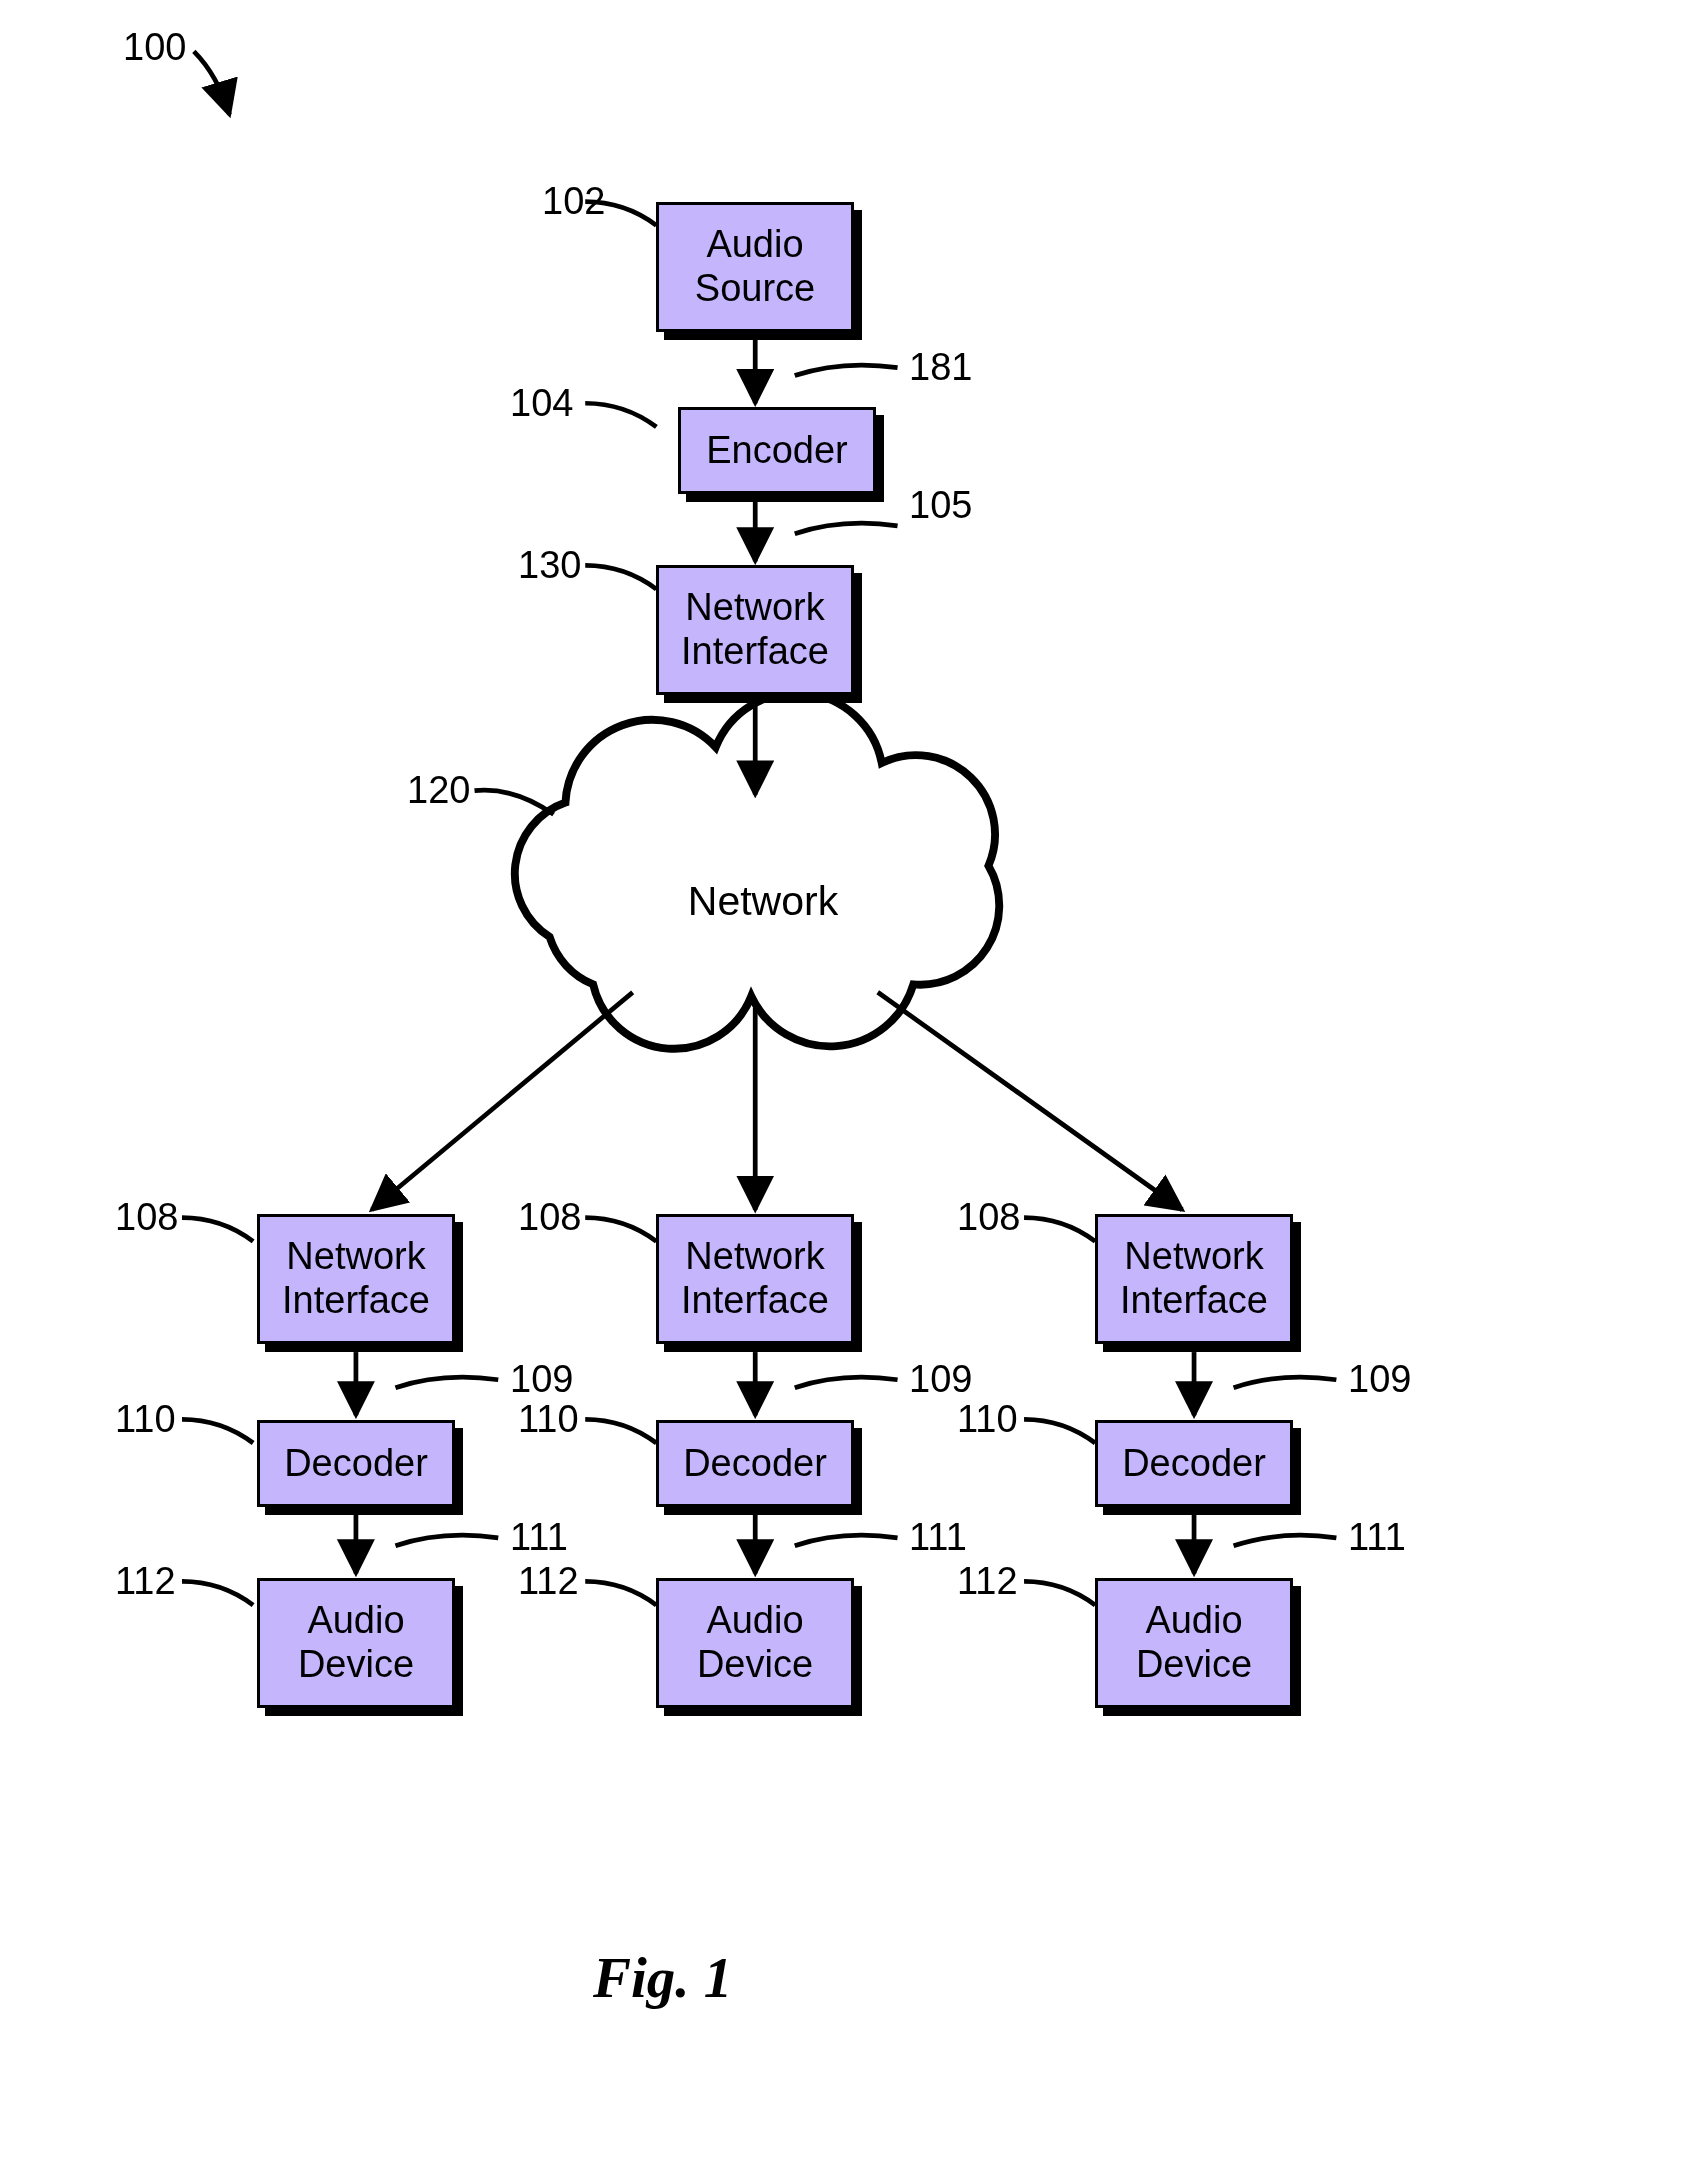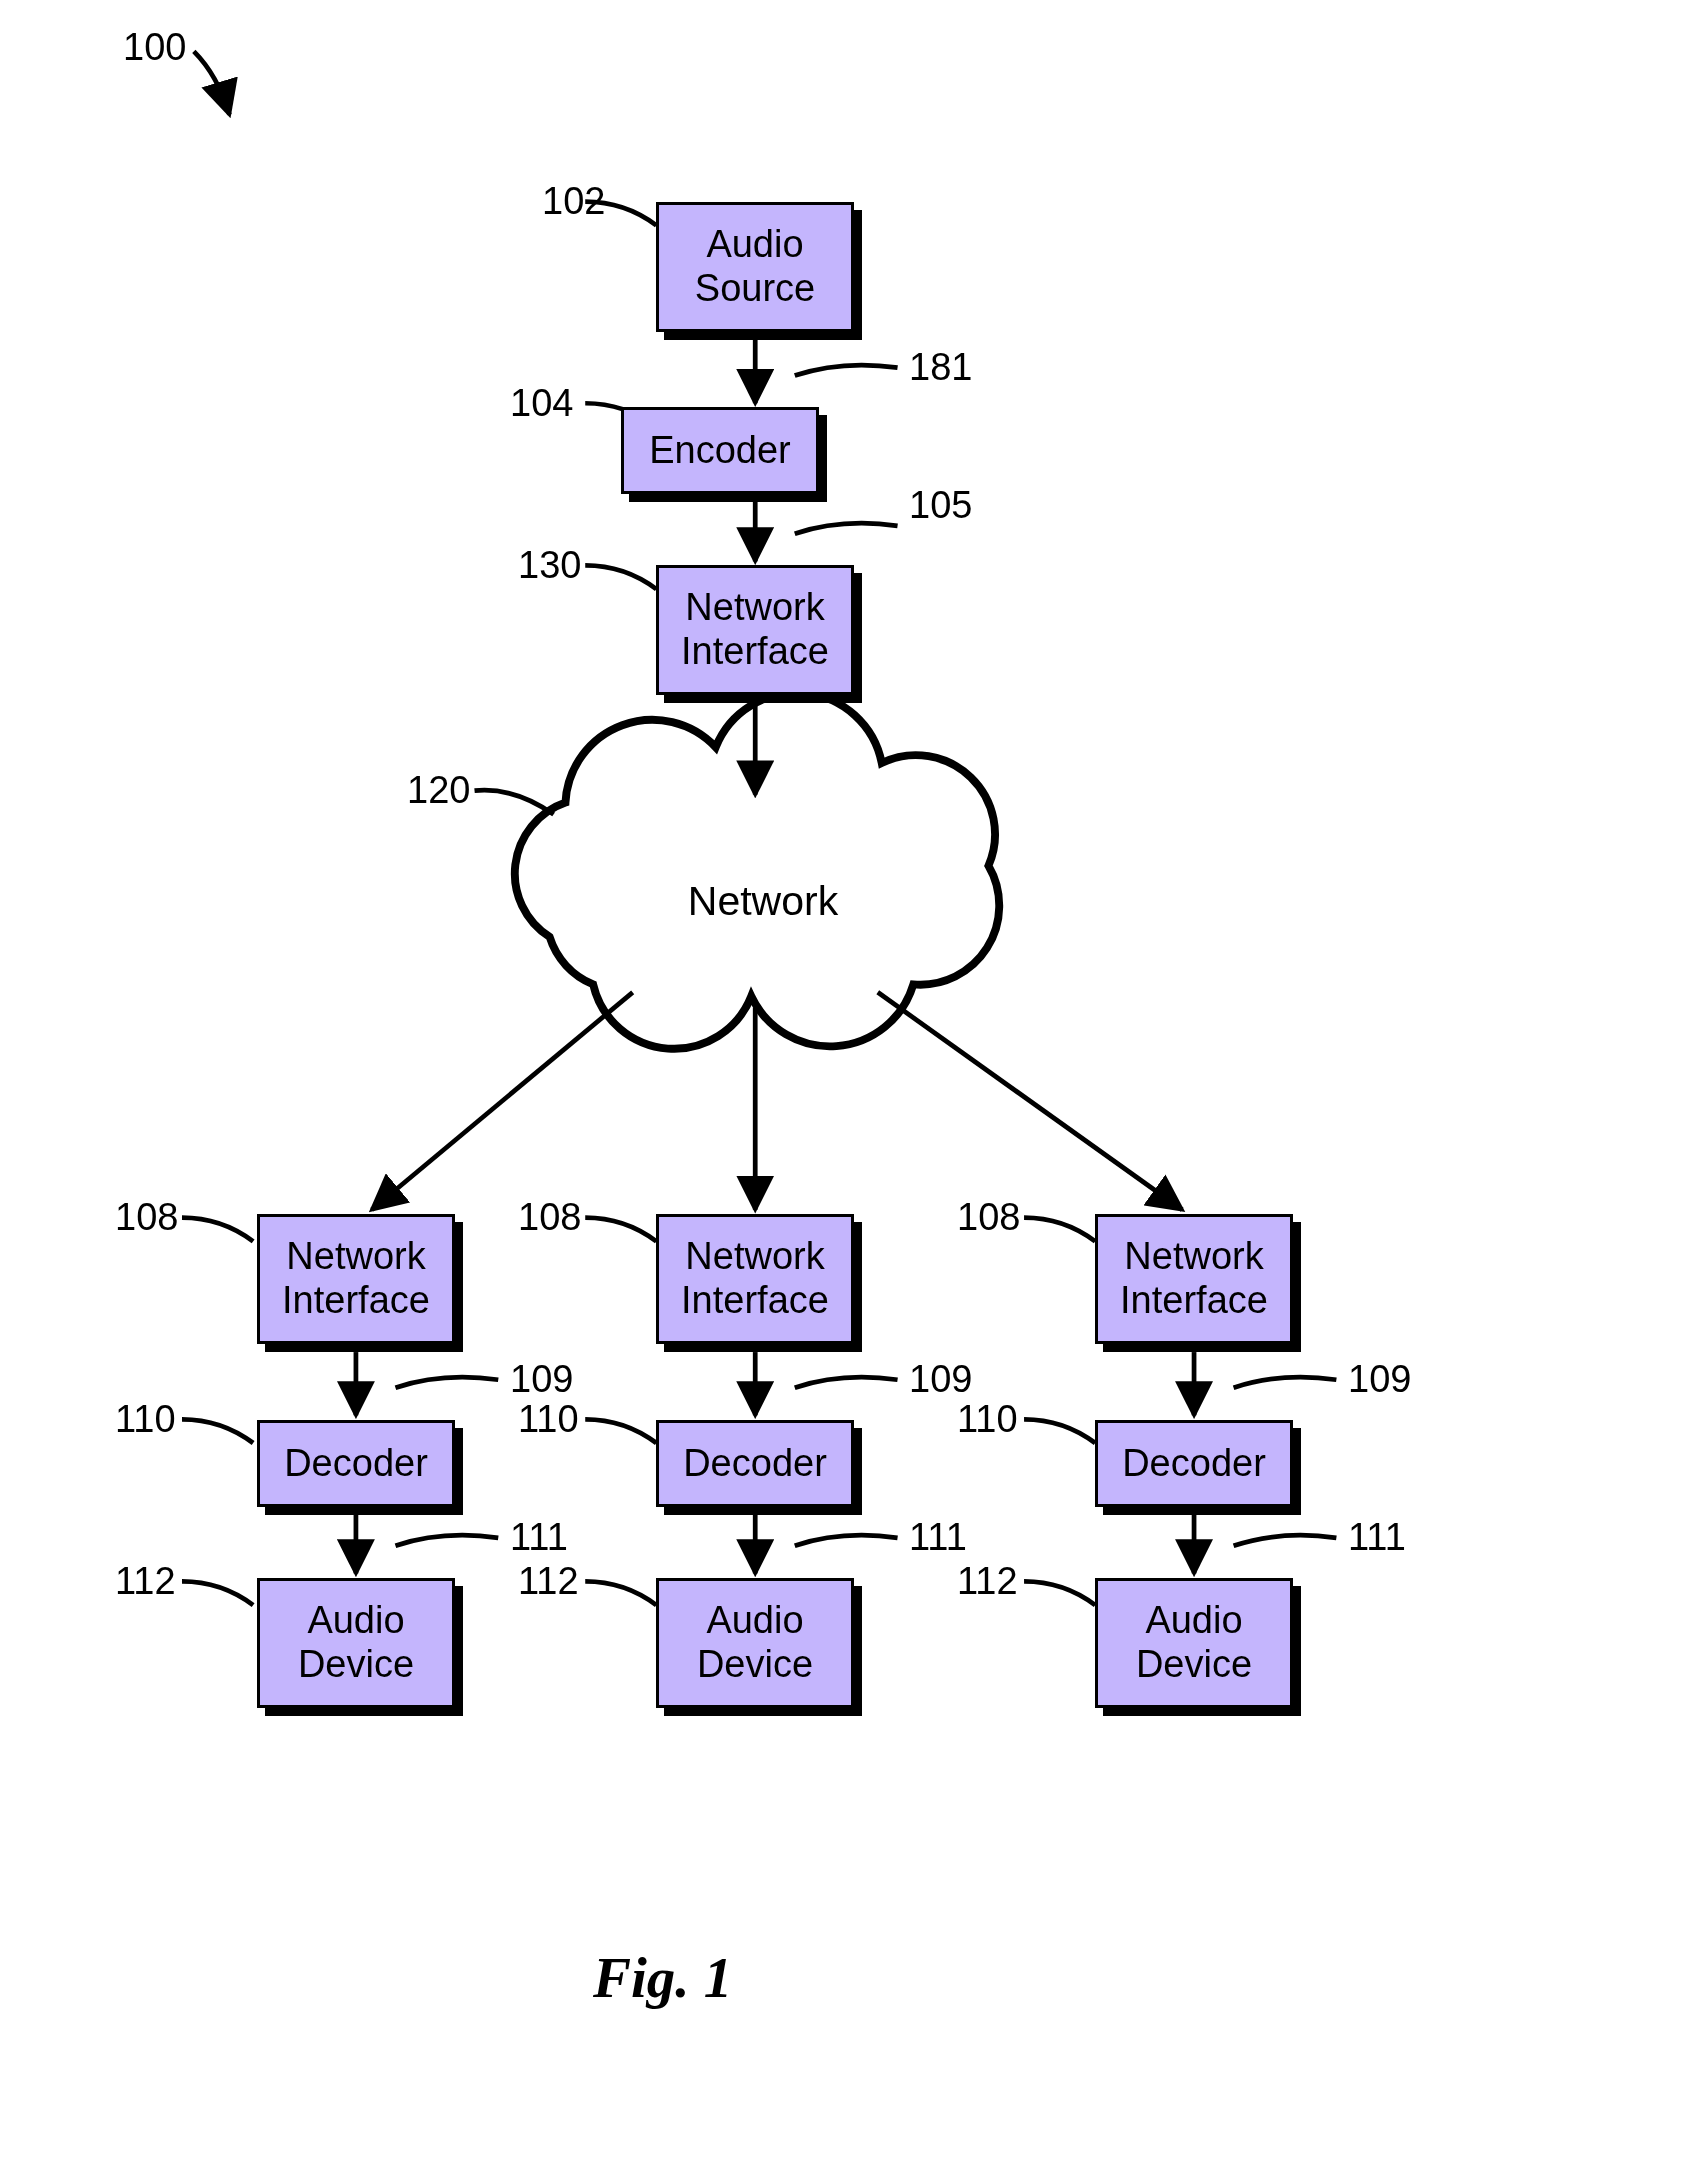--- a/index.html
+++ b/index.html
@@ -115,21 +115,21 @@
     <path d="M 830 2030 q -40 -30 -90 -30" fill="none" stroke="#000" stroke-width="6"></path>
 
     <path d="M 1385 1570 q -40 -30 -90 -30" fill="none" stroke="#000" stroke-width="6"></path>
     <path d="M 1385 1825 q -40 -30 -90 -30" fill="none" stroke="#000" stroke-width="6"></path>
     <path d="M 1385 2030 q -40 -30 -90 -30" fill="none" stroke="#000" stroke-width="6"></path>
   </svg>
 
   <div class="node" style="left:656px; top:202px; width:198px; height:130px; white-space:pre-line;">Audio
 Source</div>
 
-  <div class="node" style="left:621px; top:407px; width:198px; height:87px;">Encoder</div>
+  <div class="node" style="left:678px; top:407px; width:198px; height:87px;">Encoder</div>
 
   <div class="node" style="left:656px; top:565px; width:198px; height:130px; white-space:pre-line;">Network
 Interface</div>
 
   <div class="cloud-label" style="left:676px; top:878px; width:174px;">Network</div>
 
   <div class="node" style="left:257px; top:1214px; width:198px; height:130px; white-space:pre-line;">Network
 Interface</div>
   <div class="node" style="left:257px; top:1420px; width:198px; height:87px;">Decoder</div>
   <div class="node" style="left:257px; top:1578px; width:198px; height:130px; white-space:pre-line;">Audio

